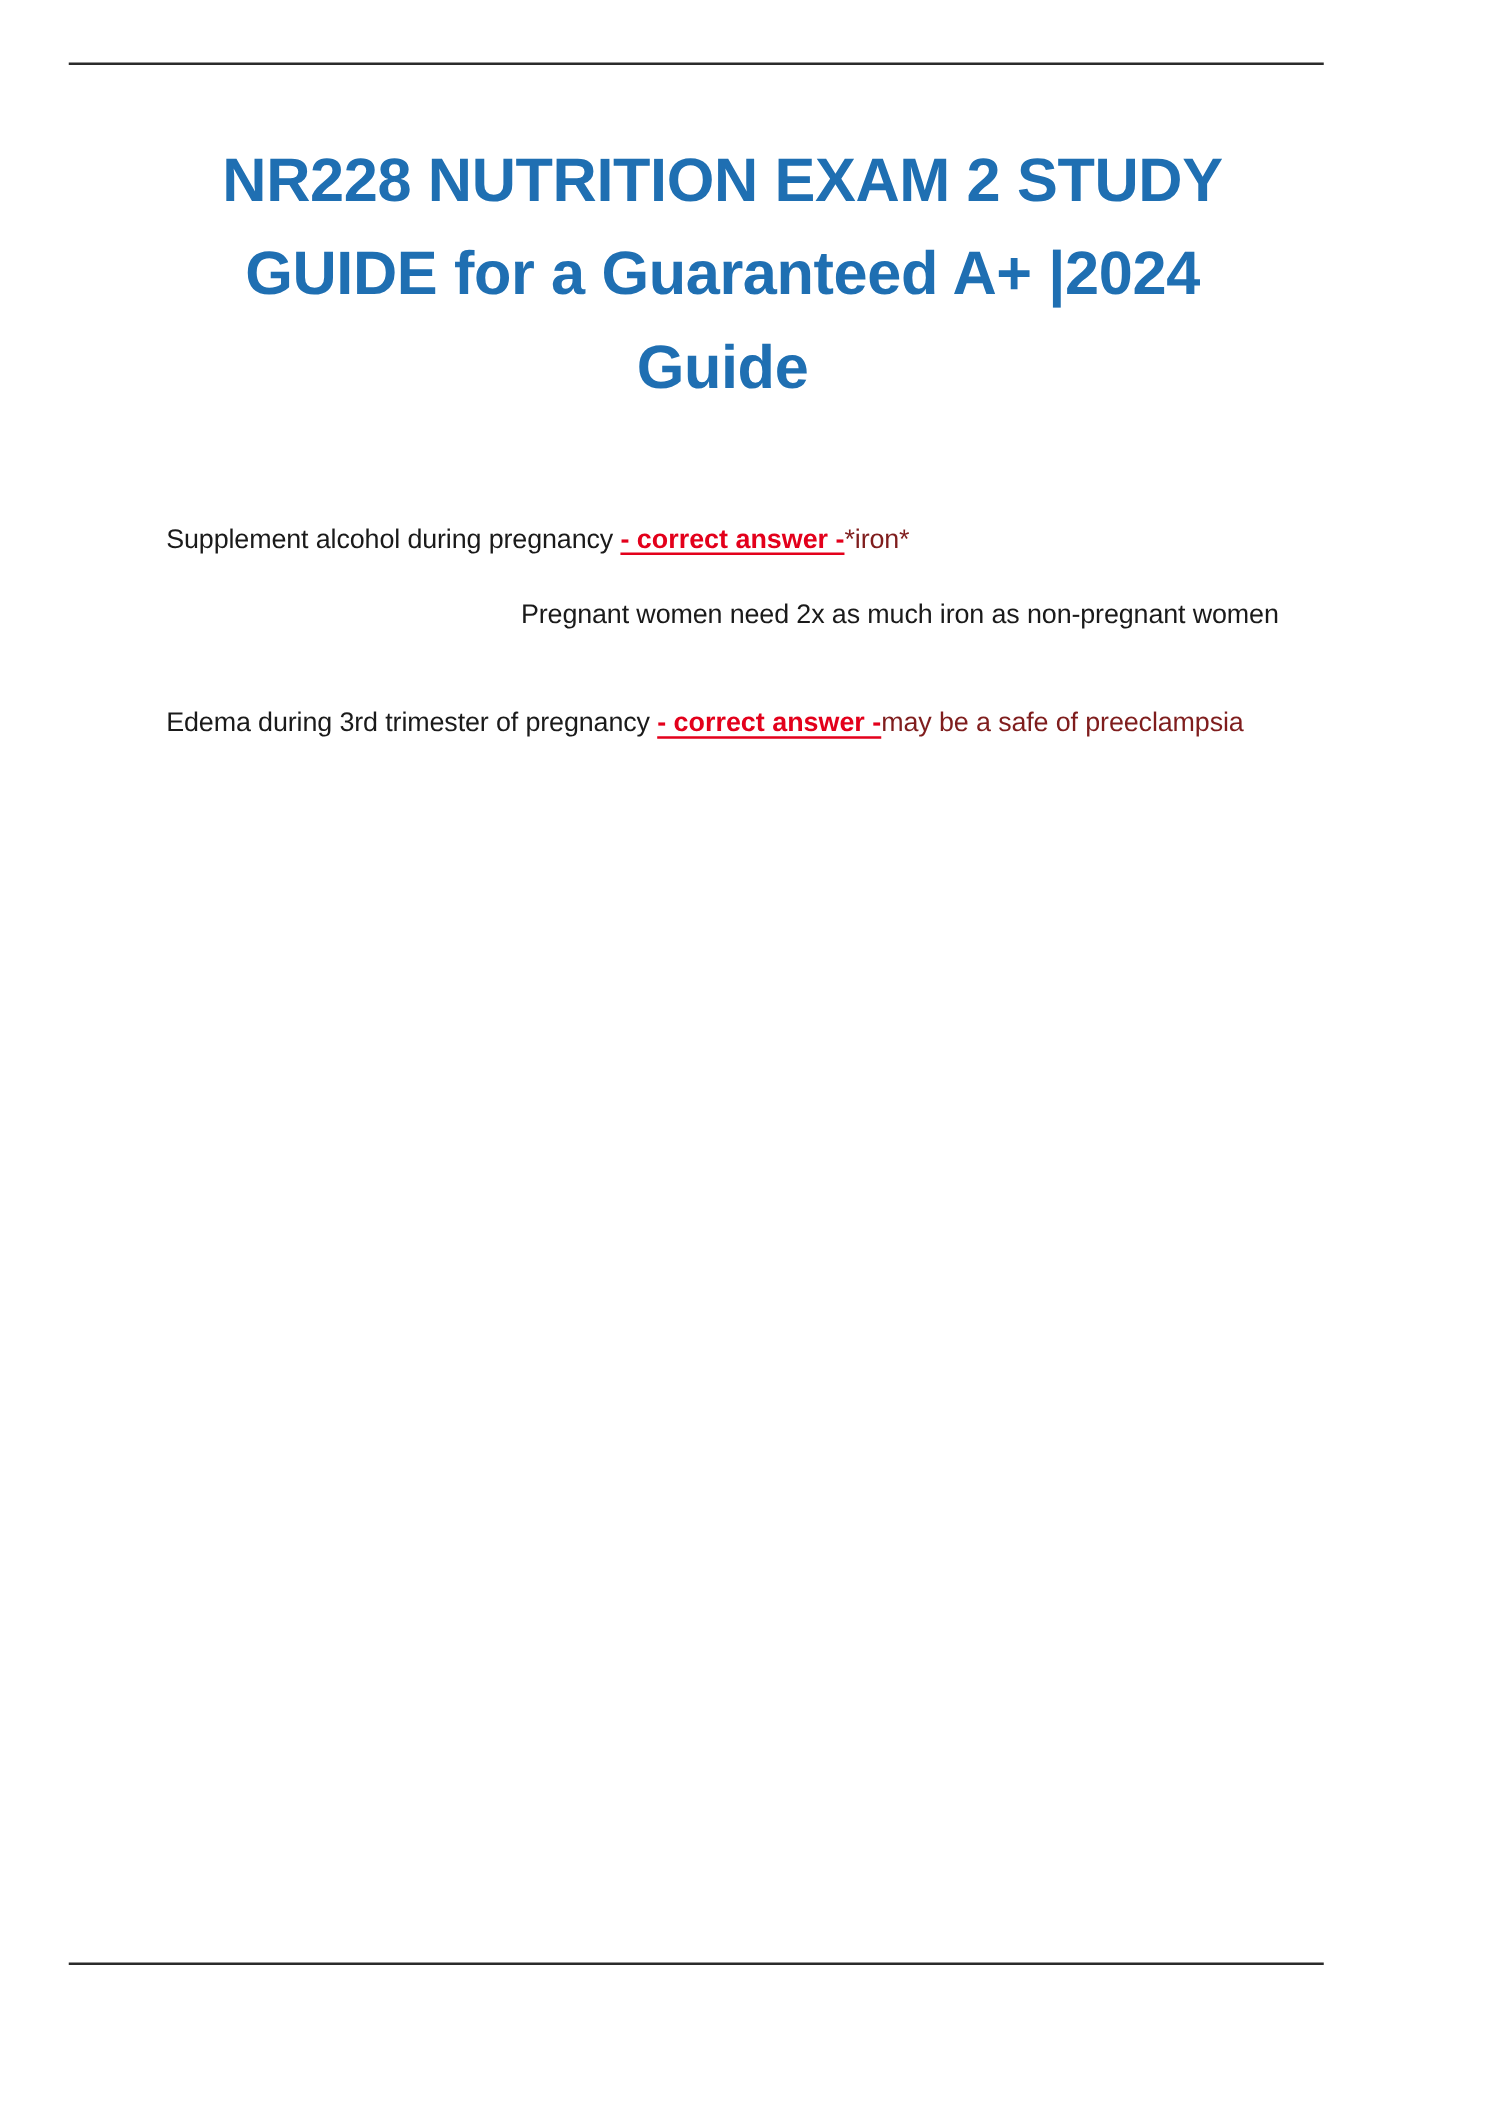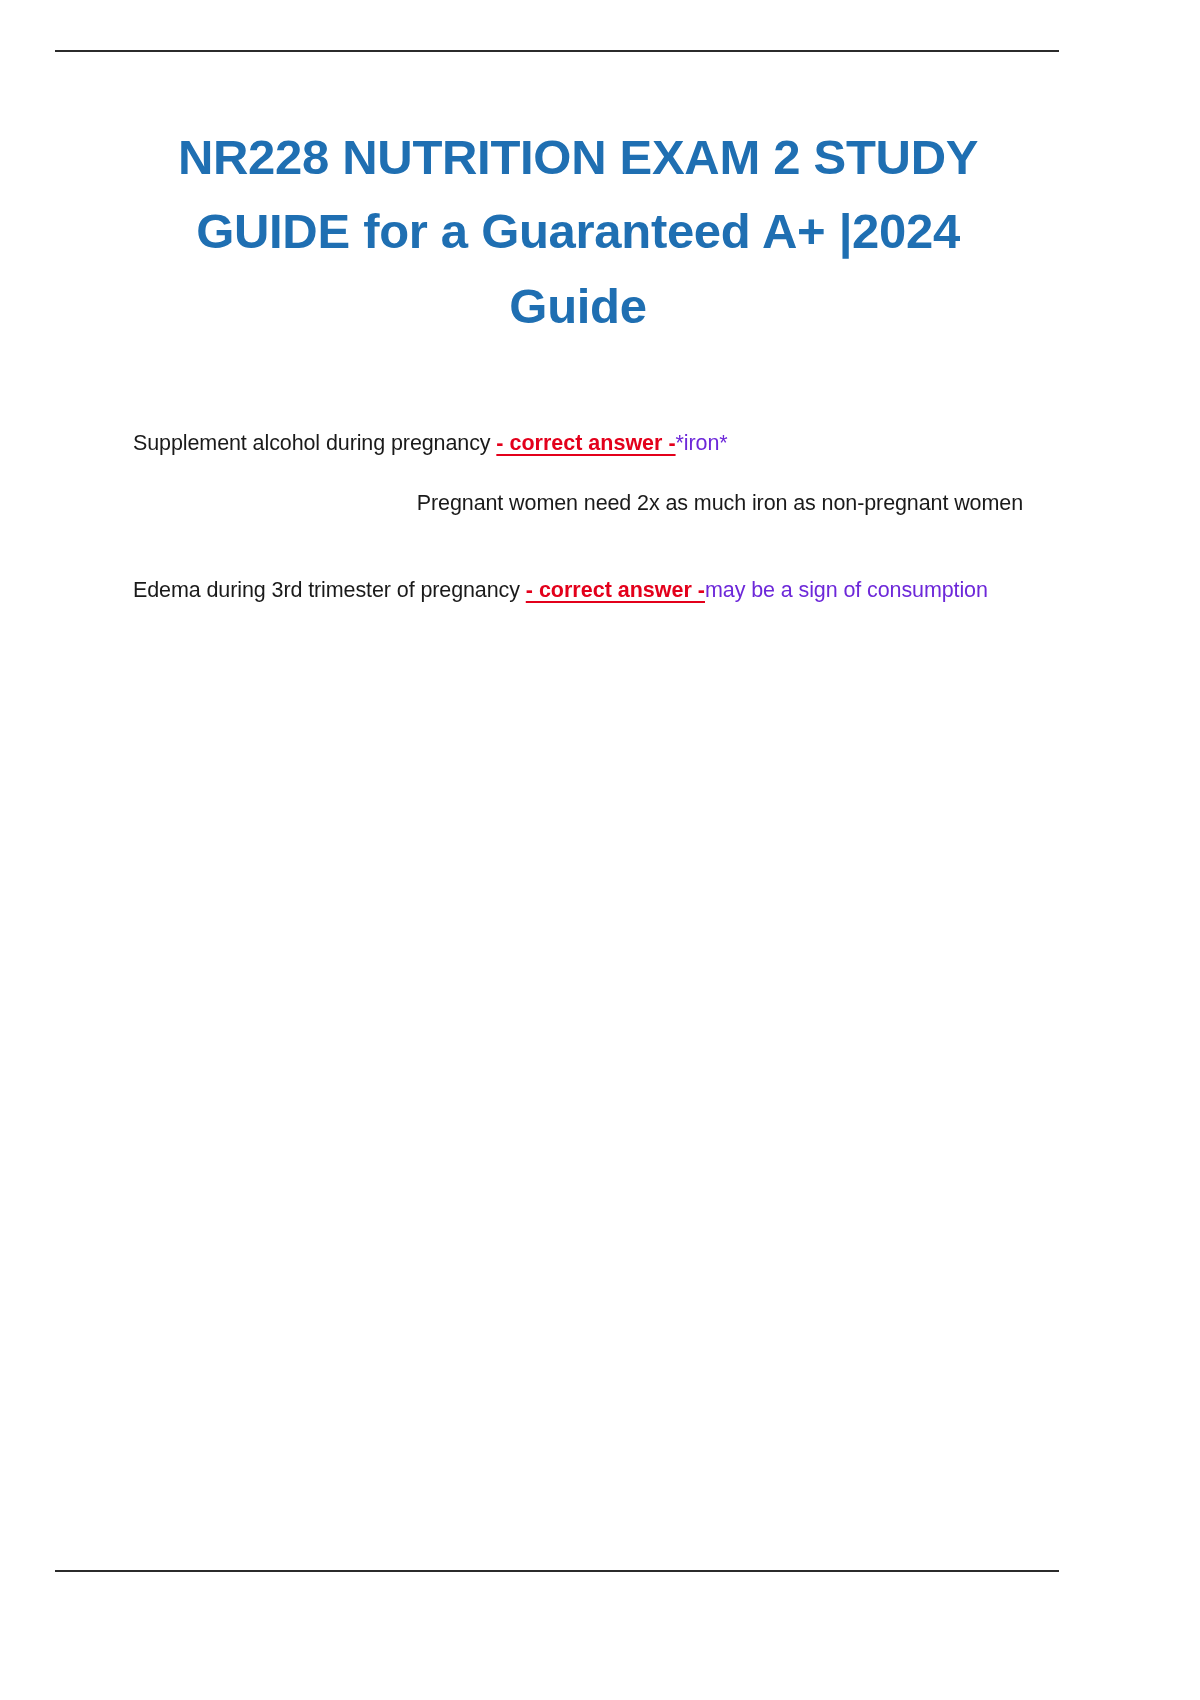--- a/index.html
+++ b/index.html
@@ -29,21 +29,21 @@
     width: 1004px;
     height: 0;
     border-top: 2px solid #2b2b2b;
   }
   .rule-top { top: 50px; }
   .rule-bottom { top: 1570px; }
 
   .content {
     position: absolute;
     left: 133px;
-    top: 120px;
+    top: 108px;
     width: 890px;
   }
 
   .doc-title {
     font-family: "Liberation Sans", sans-serif;
     color: #1f6fb2;
     font-weight: bold;
     font-size: 49px;
     line-height: 1.52;
     text-align: center;
@@ -84,21 +84,21 @@
   .answer-sep {
     color: #e3001b;
     font-weight: bold;
     text-decoration: underline;
     text-decoration-thickness: 2px;
     text-underline-offset: 4px;
     letter-spacing: 0px;
   }
 
   .answer-text {
-    color: #6d28d9;
+    color: #7f1d1d;
   }
 </style>
 </head>
 <body>
 
 <div class="page">
 
   <div class="rule rule-top" style="border-top-color: rgb(43, 43, 43);"></div>
 
   <div class="content">
@@ -107,21 +107,21 @@
 
     <div class="qa-blocks">
 
       <div class="qa-block">
         <p class="qa-prompt"><span>Supplement alcohol during pregnancy </span><span class="answer-sep" style="color: rgb(227, 0, 27);">- correct answer -</span><span class="answer-text">*iron*</span></p>
         <p class="qa-note">Pregnant women need 2x as much iron as non-pregnant women</p>
       </div>
 
 
       <div class="qa-block">
-        <p class="qa-prompt"><span>Edema during 3rd trimester of pregnancy </span><span class="answer-sep" style="color: rgb(227, 0, 27);">- correct answer -</span><span class="answer-text">may be a sign of consumption</span></p>
+        <p class="qa-prompt"><span>Edema during 3rd trimester of pregnancy </span><span class="answer-sep" style="color: rgb(227, 0, 27);">- correct answer -</span><span class="answer-text">may be a safe of preeclampsia</span></p>
       </div>
 
     </div>
   </div>
 
   <div class="rule rule-bottom" style="border-top-color: rgb(43, 43, 43);"></div>
 
 </div>
 
 </body></html>

